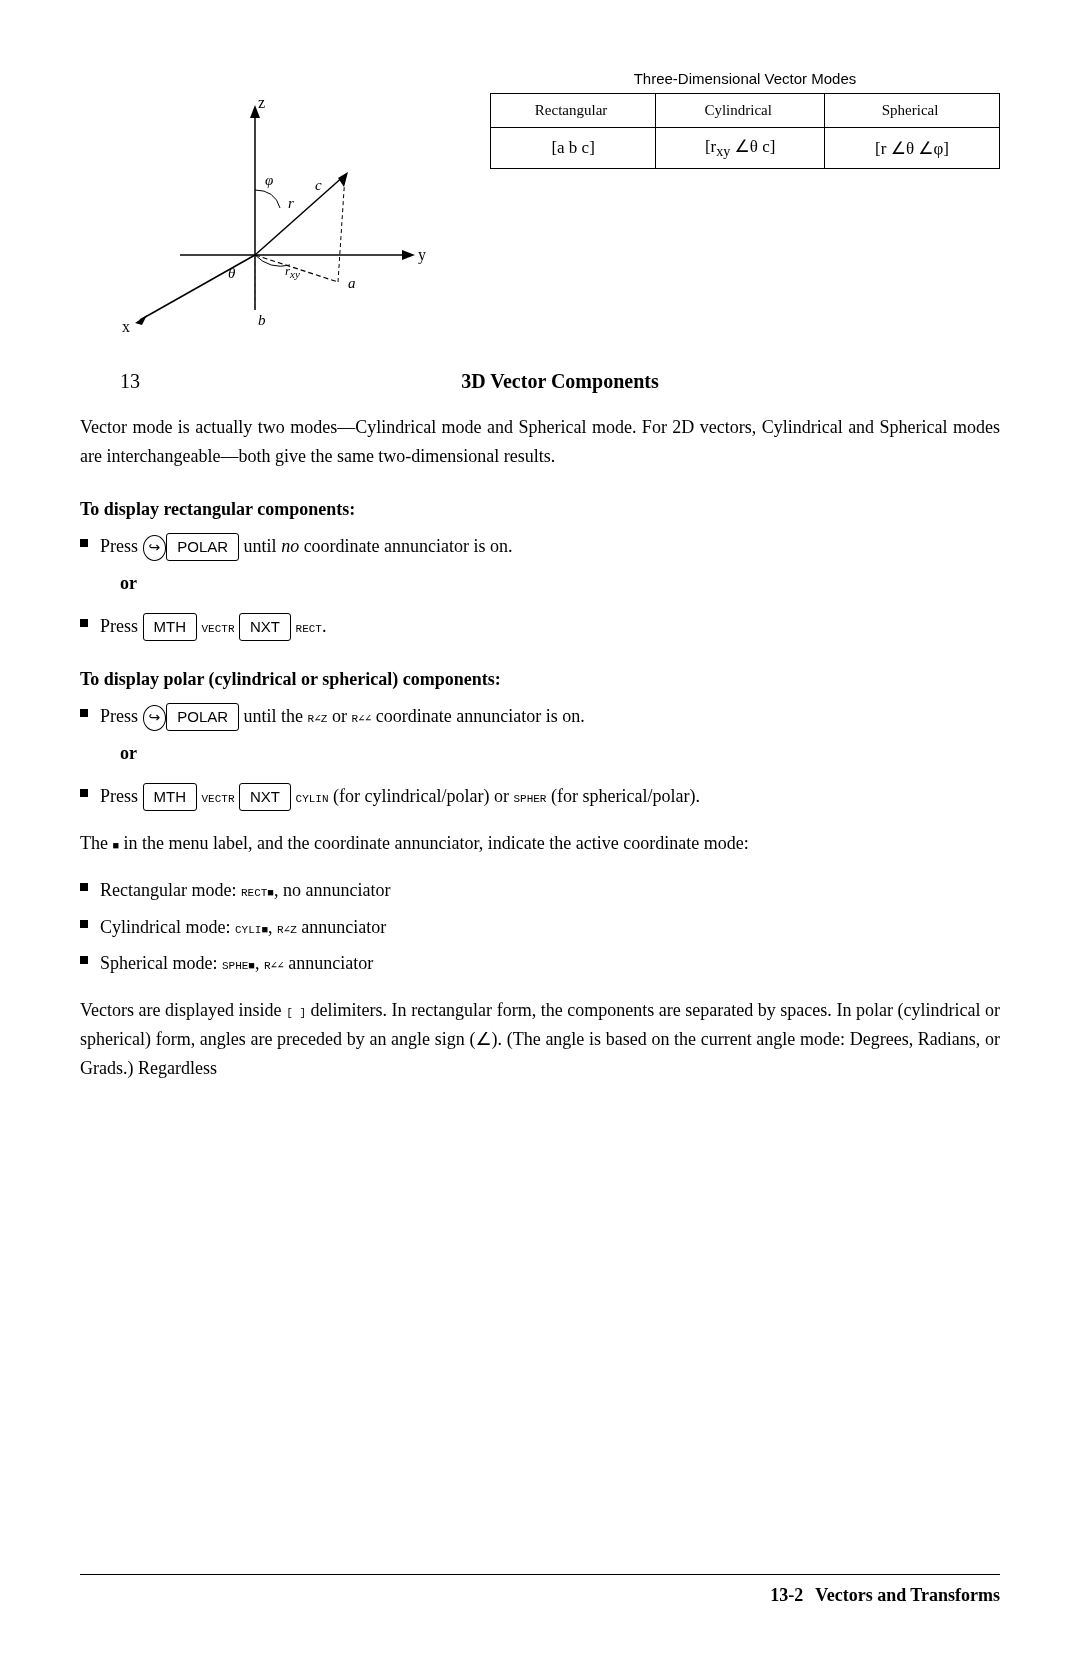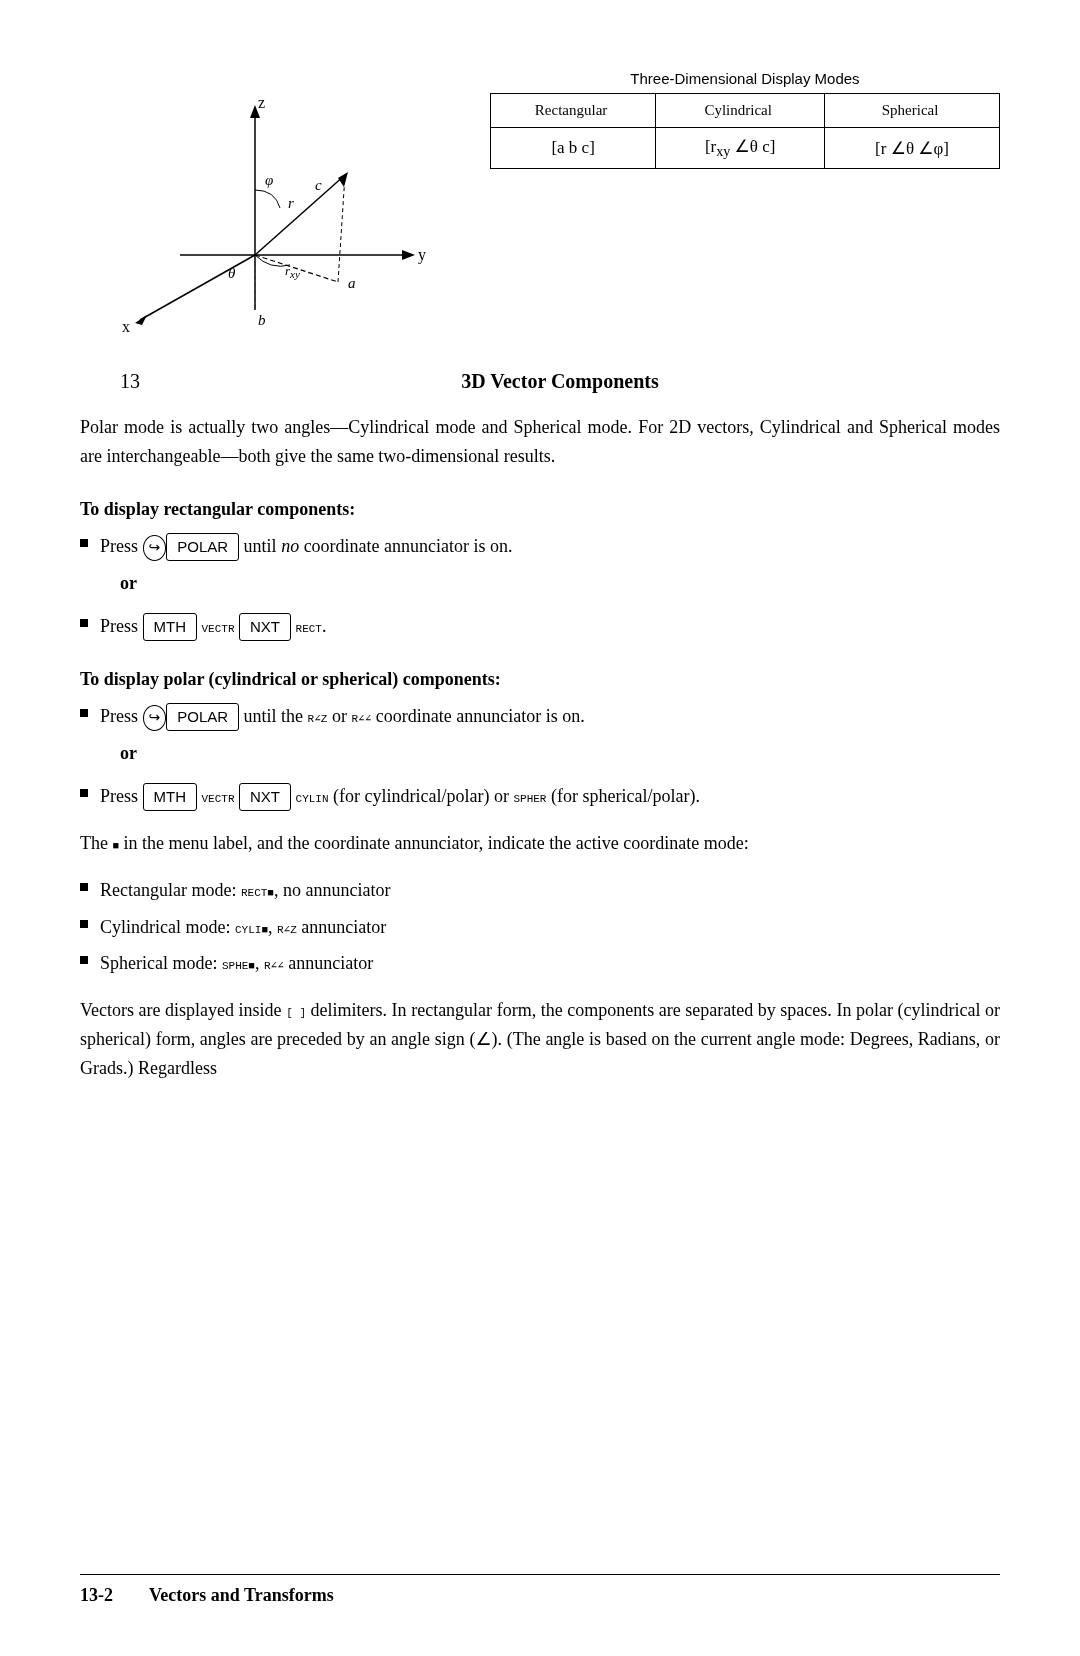--- a/index.html
+++ b/index.html
@@ -182,21 +182,22 @@
     
     .footer {
       position: absolute;
       bottom: 50px;
       left: 80px;
       right: 80px;
       border-top: 1px solid #000;
       padding-top: 10px;
       display: flex;
       align-items: baseline;
-      gap: 36px;
+      gap: 12px;
+      justify-content: flex-end;
     }
 
     .footer-section {
       font-size: 18px;
       font-weight: bold;
     }
 
     .footer-title {
       font-size: 18px;
       font-weight: bold;
@@ -250,21 +251,21 @@
 
         <path d="M 175 195 Q 190 210 210 205" fill="none" stroke="#000" stroke-width="1"></path>
         <text x="148" y="218" font-size="15" font-family="Times New Roman" font-style="italic">θ</text>
 
         <text x="205" y="215" font-size="13" font-family="Times New Roman" font-style="italic">r<tspan font-size="11" dy="3">xy</tspan></text>
 
       </svg>
     </div>
 
     <div class="table-area">
-      <div class="table-title">Three-Dimensional Display Modes</div>
+      <div class="table-title">Three-Dimensional Vector Modes</div>
       <table class="display-table">
         <thead>
           <tr>
             <th>Rectangular</th>
             <th>Cylindrical</th>
             <th>Spherical</th>
           </tr>
         </thead>
         <tbody>
           <tr>
@@ -277,21 +278,21 @@
     </div>
   </div>
 
   <div class="chapter-header">
     <span class="page-number">13</span>
     <span class="chapter-title">3D Vector Components</span>
   </div>
 
   <div class="main-content">
 
-    <p class="paragraph">Polar mode is actually two angles—Cylindrical mode and Spherical mode. For 2D vectors, Cylindrical and Spherical modes are interchangeable—both give the same two-dimensional results.</p>
+    <p class="paragraph">Vector mode is actually two modes—Cylindrical mode and Spherical mode. For 2D vectors, Cylindrical and Spherical modes are interchangeable—both give the same two-dimensional results.</p>
 
     <p class="section-heading">To display rectangular components:</p>
 
     <ul class="bullet-list">
       <li>
         <span class="bullet-square"></span>
         <span class="bullet-content">
           Press <span class="key-arrow">↪</span><span class="key">POLAR</span> until <span class="italic">no</span> coordinate annunciator is on.
         </span>
       </li>

